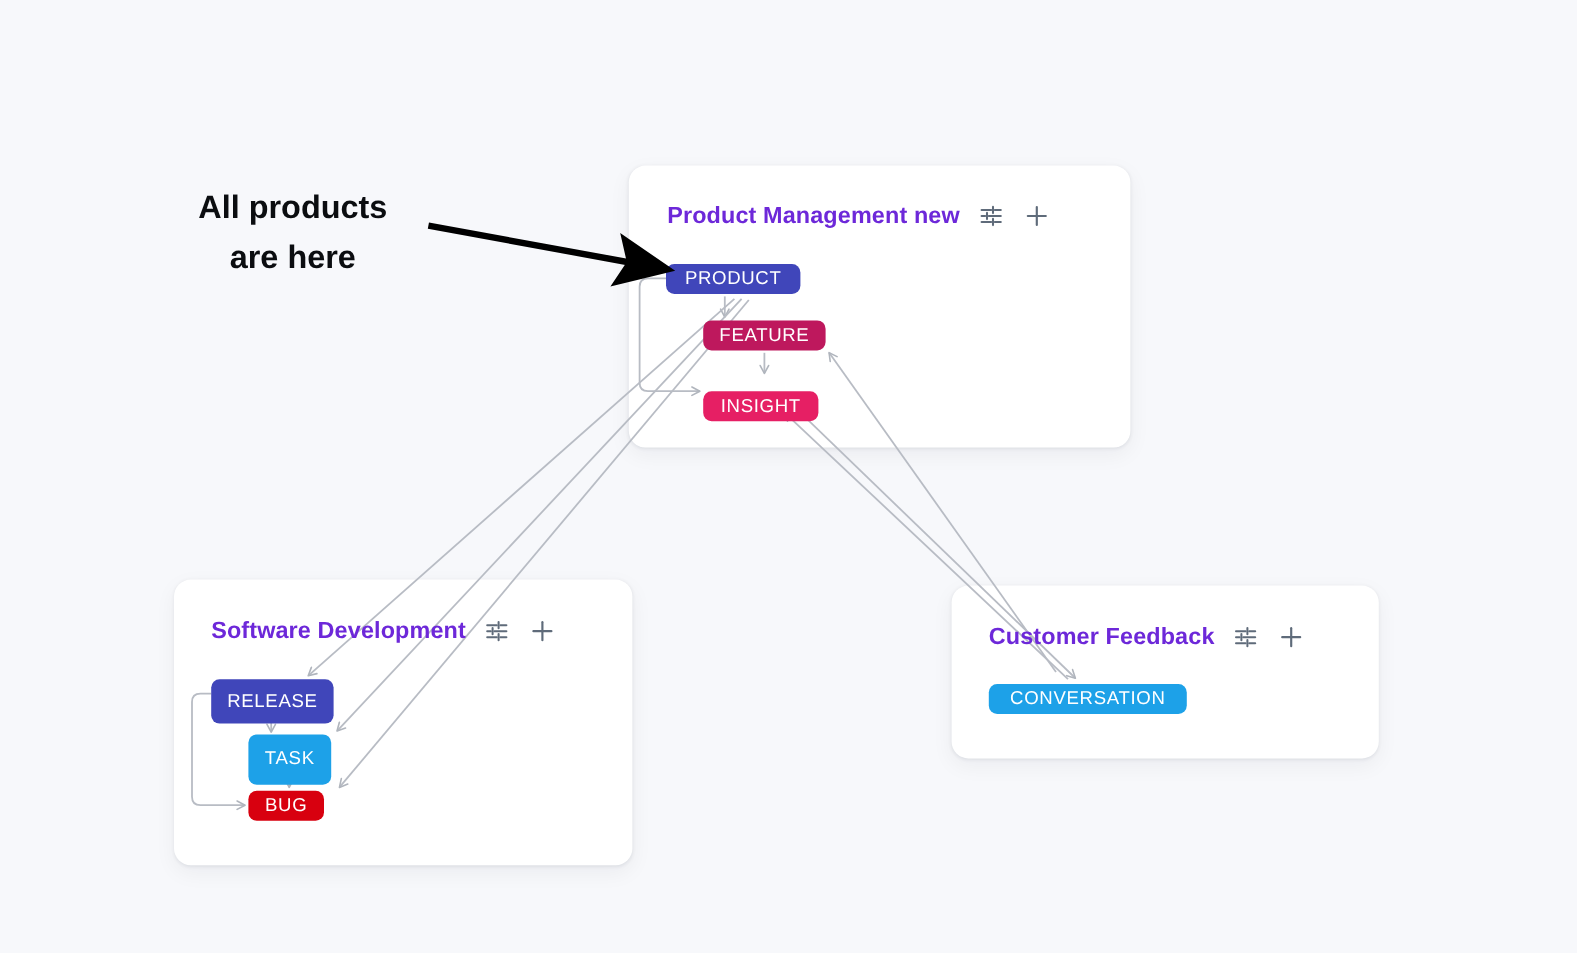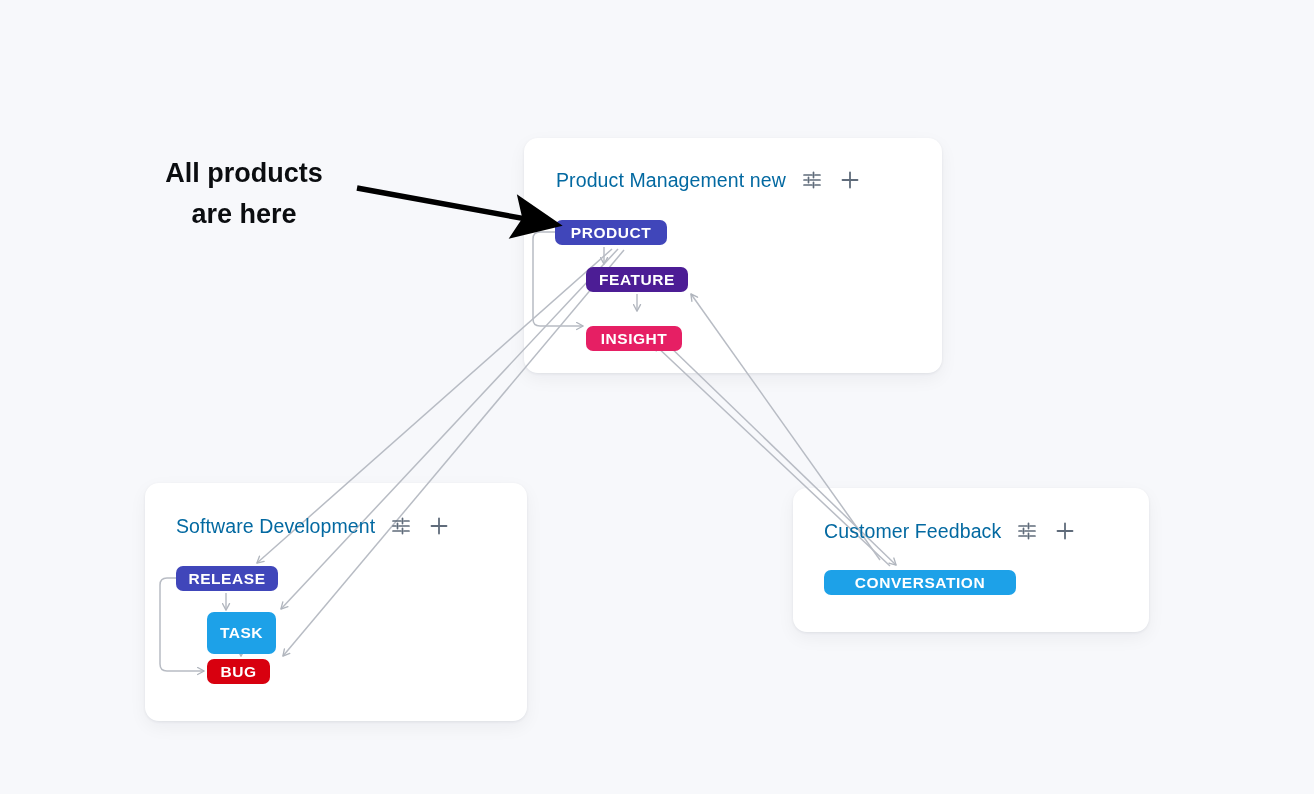--- a/index.html
+++ b/index.html
@@ -45,22 +45,22 @@
   .card-header {
     position: absolute;
     display: flex;
     align-items: center;
     gap: 14px;
     z-index: 5;
   }
 
   .card-title {
     font-size: 19.5px;
-    font-weight: 400;
-    color: #0369a1;
+    font-weight: 700;
+    color: #6d28d9;
     letter-spacing: 0.1px;
     white-space: nowrap;
   }
 
   .hdr-icons {
     display: flex;
     align-items: center;
     gap: 14px;
   }
 
@@ -77,21 +77,21 @@
   .chip {
     position: absolute;
     display: inline-flex;
     align-items: center;
     justify-content: center;
     height: 25px;
     padding: 0 5px;
     border-radius: 7px;
     color: #ffffff;
     font-size: 15.5px;
-    font-weight: 700;
+    font-weight: 400;
     letter-spacing: 0.55px;
     white-space: nowrap;
     box-sizing: border-box;
     z-index: 6;
     cursor: pointer;
     user-select: none;
   }
 
   
   .annotation {
@@ -230,26 +230,26 @@
           <g stroke="#5f6b7a" stroke-width="1.8" stroke-linecap="round">
             <line x1="11" y1="3.5" x2="11" y2="18.5"></line>
             <line x1="3.5" y1="11" x2="18.5" y2="11"></line>
           </g>
         </svg>
       </span>
     </span>
   </div>
 
   <div class="chip" id="n-0-0" style="left: 555px; top: 220px; width: 112px; height: 25px; background: rgb(64, 70, 186);">PRODUCT</div>
-  <div class="chip" id="n-0-1" style="left: 586px; top: 267px; width: 102px; height: 25px; background: #4c1d95;">FEATURE</div>
+  <div class="chip" id="n-0-1" style="left: 586px; top: 267px; width: 102px; height: 25px; background: #be185d;">FEATURE</div>
   <div class="chip" id="n-0-2" style="left: 586px; top: 326px; width: 96px; height: 25px; background: rgb(230, 31, 100);">INSIGHT</div>
-  <div class="chip" id="n-1-0" style="left: 176px; top: 566px; width: 102px; height: 25px; background: rgb(64, 70, 186);">RELEASE</div>
+  <div class="chip" id="n-1-0" style="left: 176px; top: 566px; width: 102px; height: 37px; background: rgb(64, 70, 186);">RELEASE</div>
   <div class="chip" id="n-1-1" style="left: 207px; top: 612px; width: 69px; height: 42px; background: rgb(29, 161, 232);">TASK</div>
   <div class="chip" id="n-1-2" style="left: 207px; top: 659px; width: 63px; height: 25px; background: rgb(216, 0, 15);">BUG</div>
-  <div class="chip" id="n-2-0" style="left: 824px; top: 570px; width: 192px; height: 25px; background: rgb(29, 161, 232);">CONVERSATION</div>
+  <div class="chip" id="n-2-0" style="left: 824px; top: 570px; width: 165px; height: 25px; background: rgb(29, 161, 232);">CONVERSATION</div>
 
   <div class="annotation" id="anno" style="left: 146px; top: 153px; width: 196px; color: rgb(11, 13, 16);">All products
 are here</div>
   <svg class="annotation-arrow" viewBox="0 0 1314 794" xmlns="http://www.w3.org/2000/svg">
     <defs>
       <marker id="bigah" markerWidth="13" markerHeight="13" refX="4.2" refY="4.6" orient="auto" markerUnits="strokeWidth">
         <path d="M0.2,0.4 L9.6,4.6 L0.2,8.8 L2.0,4.6 Z" fill="#000000"></path>
       </marker>
     </defs>
     <line id="anno-line" stroke="#000000" stroke-width="5.4" stroke-linecap="butt" marker-end="url(#bigah)" x1="357" y1="188" x2="534" y2="220.4"></line>

